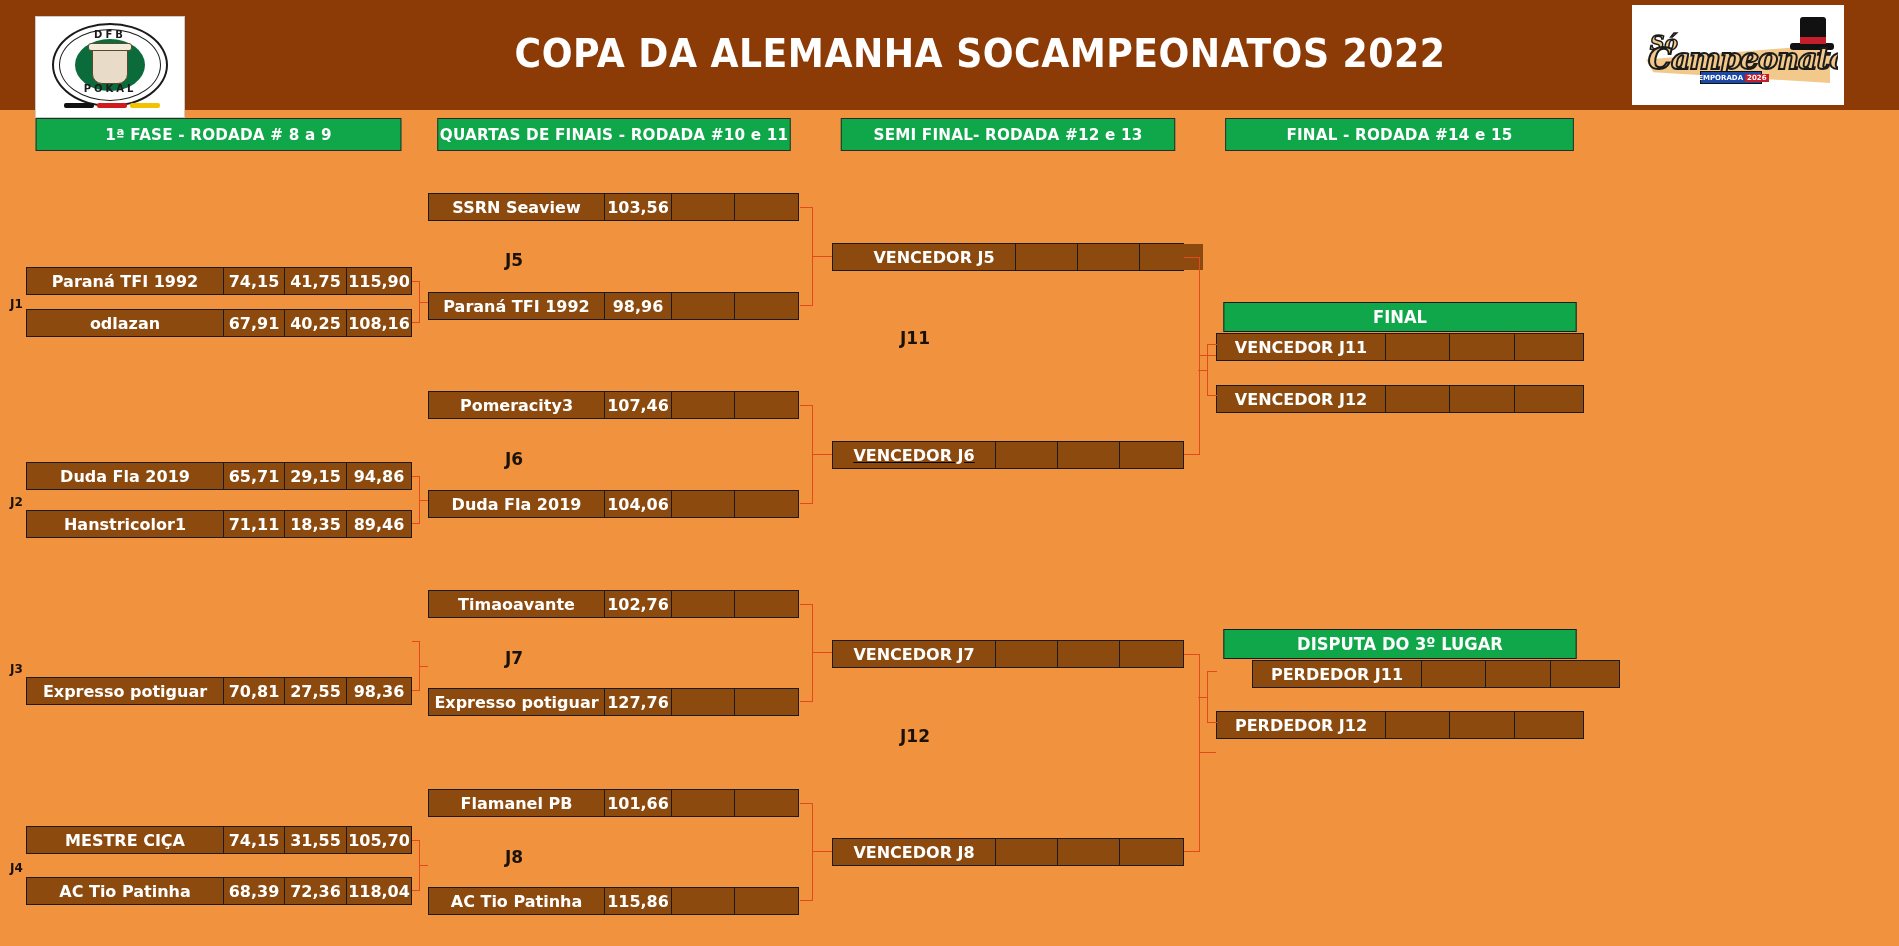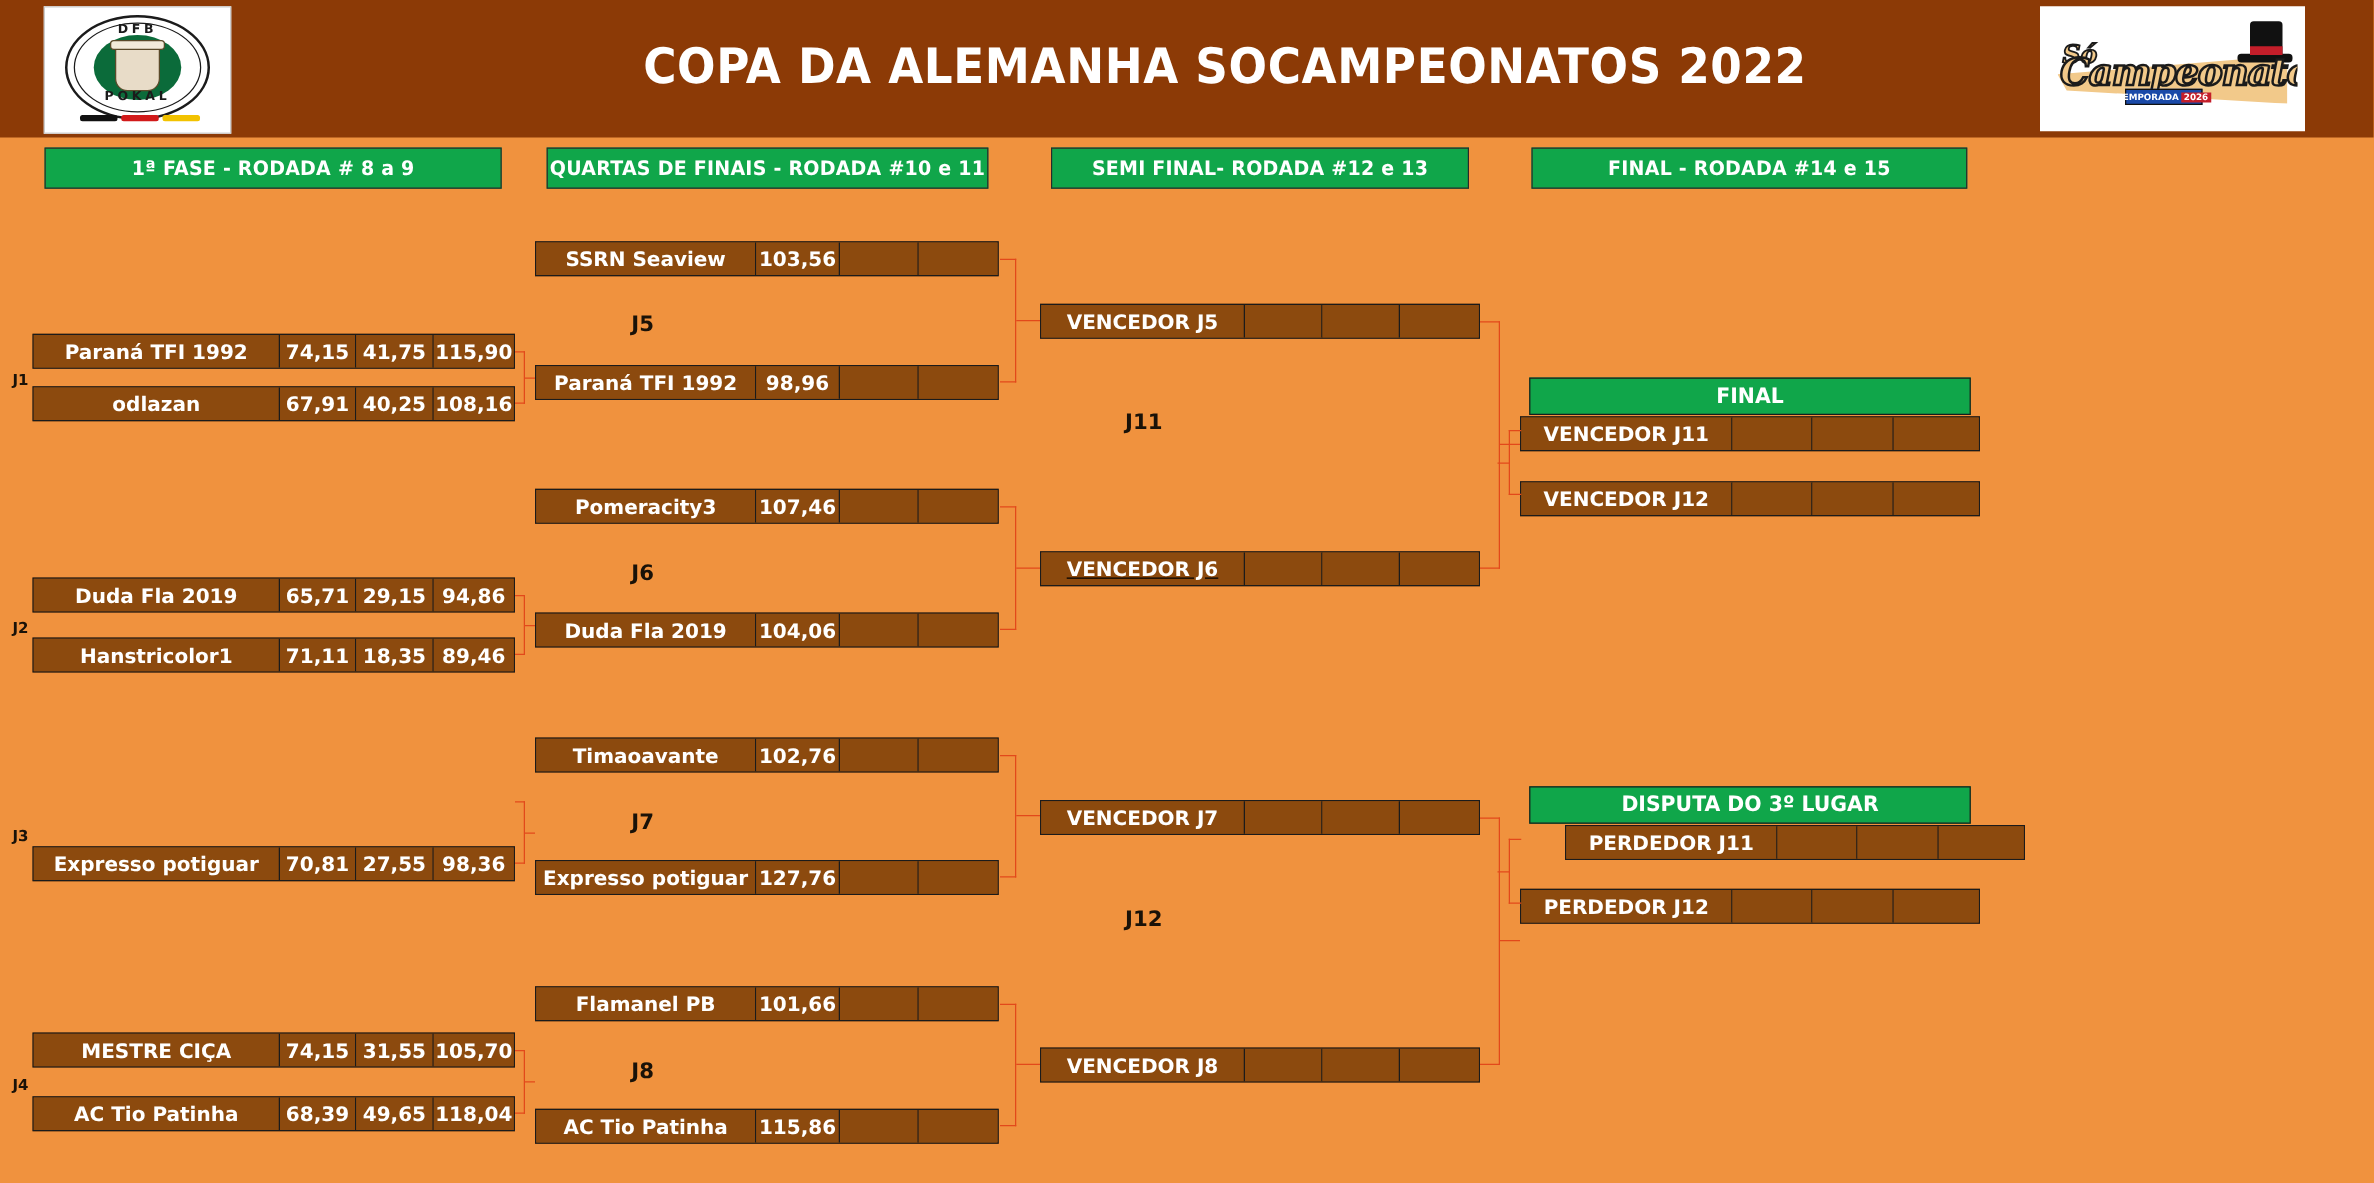--- a/index.html
+++ b/index.html
@@ -10,21 +10,21 @@
     overflow: hidden;
   }
   #root { position: relative; width: 1899px; height: 946px; background: #F0923E; }
 
   
   .header {
     position: absolute; left: 0; top: 0; width: 1899px; height: 110px;
     background: #8C3A06;
   }
   .logo-left {
-    position: absolute; left: 35px; top: 5px; width: 150px; height: 102px;
+    position: absolute; left: 35px; top: 16px; width: 150px; height: 102px;
     background: #FFFFFF; border: 1px solid #cccccc;
     display: flex; align-items: center; justify-content: center;
   }
   .logo-right {
     position: absolute; left: 1632px; top: 5px; width: 212px; height: 100px;
     background: #FFFFFF;
     display: flex; align-items: center; justify-content: center;
   }
   .header-title {
     position: absolute; left: 380px; top: 22px; width: 1200px; height: 62px;
@@ -308,21 +308,21 @@
 
   <div class="slot r1" style="left:26px; top:826px;">
     <div class="cell name c-name">MESTRE CIÇA</div>
     <div class="cell c-s1">74,15</div>
     <div class="cell c-s2">31,55</div>
     <div class="cell c-tot">105,70</div>
   </div>
   <div class="slot r1" style="left:26px; top:877px;">
     <div class="cell name c-name">AC Tio Patinha</div>
     <div class="cell c-s1">68,39</div>
-    <div class="cell c-s2">49,65</div>
+    <div class="cell c-s2">72,36</div>
     <div class="cell c-tot">118,04</div>
   </div>
   <div class="match-id mid-small" style="left:10px; top:861px;">J4</div>
   <div class="conn" style="left:412px; top:840px; width:8px; height:51px; border-width:1px 1px 1px 0;"></div>
   <div class="conn" style="left:420px; top:865px; width:8px; height:0; border-width:1px 0 0 0;"></div>
 
   <div class="slot r2" style="left:428px; top:193px;">
     <div class="cell name c-name">SSRN Seaview</div>
     <div class="cell c-s1">103,56</div>
     <div class="cell c-e1"></div>
@@ -379,21 +379,21 @@
   <div class="slot r2" style="left:428px; top:887px;">
     <div class="cell name c-name">AC Tio Patinha</div>
     <div class="cell c-s1">115,86</div>
     <div class="cell c-e1"></div>
     <div class="cell c-e2"></div>
   </div>
   <div class="match-id mid-mid" style="left:505px; top:847px;">J8</div>
   <div class="conn" style="left:800px; top:803px; width:13px; height:98px; border-width:1px 1px 1px 0;"></div>
   <div class="conn" style="left:813px; top:851px; width:20px; height:0; border-width:1px 0 0 0;"></div>
 
-  <div class="slot r3" style="left:832px; top:243px;">
+  <div class="slot r3" style="left:832px; top:243px;padding-left:20px;">
     <div class="cell name c-name">VENCEDOR J5</div>
     <div class="cell c-e1"></div>
     <div class="cell c-e2"></div>
     <div class="cell c-e3"></div>
   </div>
   <div class="slot r3" style="left:832px; top:441px;text-decoration:underline;">
     <div class="cell name c-name">VENCEDOR J6</div>
     <div class="cell c-e1"></div>
     <div class="cell c-e2"></div>
     <div class="cell c-e3"></div>

